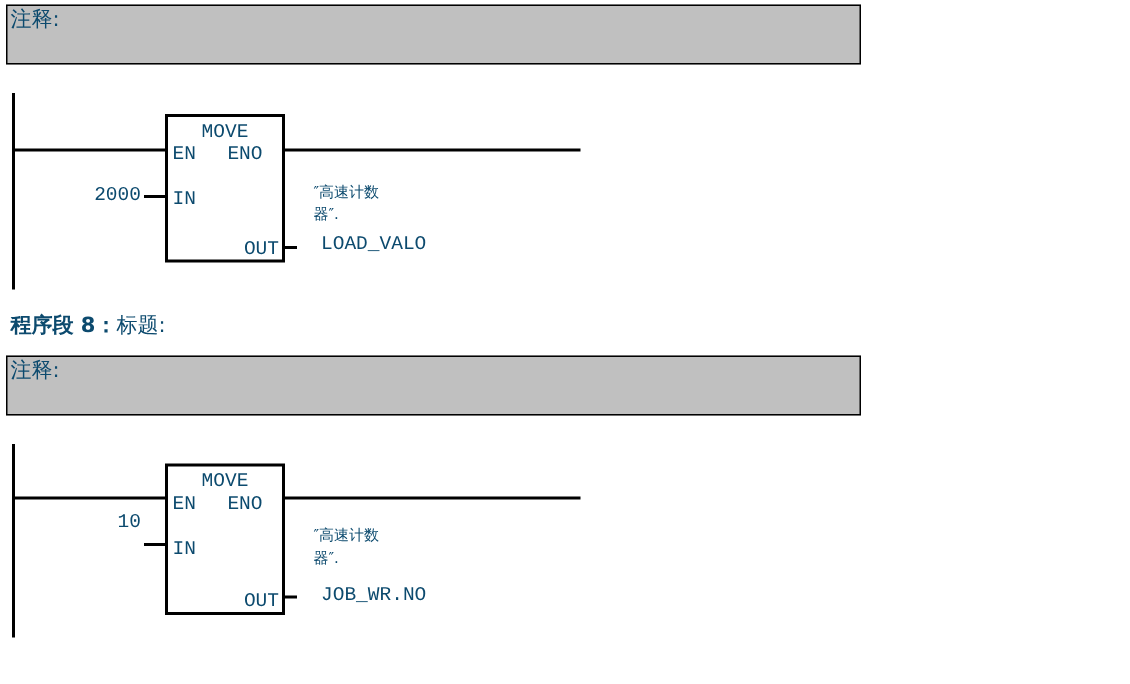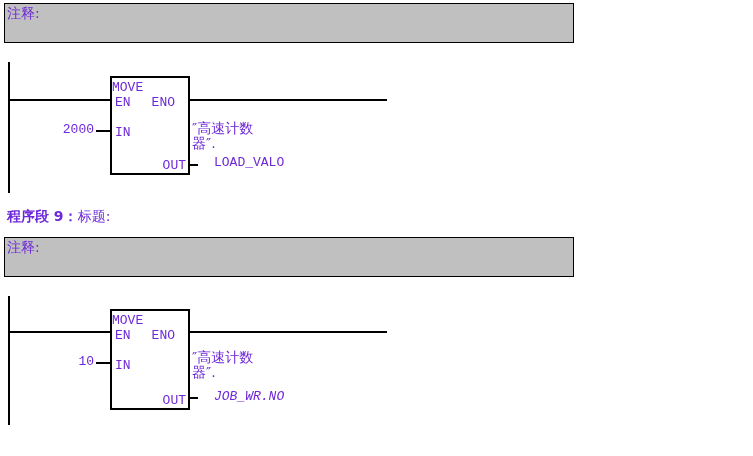--- a/index.html
+++ b/index.html
@@ -1,29 +1,29 @@
 <!DOCTYPE html>
 <html><head>
 <meta charset="utf-8">
 <style>
   html,body{margin:0;padding:0;background:#fff;}
-  .canvas{position:relative;width:753px;height:456px;background:#ffffff;color:#6d28d9;
+  .canvas{position:relative;width:753px;height:456px;background:#ffffff;color:#0c4a6e;
           font-family:"DejaVu Sans","Liberation Sans",sans-serif;overflow:hidden;}
   .hline,.vline{position:absolute;background:#000000;}
   .comment-bar{position:absolute;left:4px;width:570px;height:40px;background:#c0c0c0;
                border:1px solid #000;box-sizing:border-box;font-size:14px;line-height:17px;
                padding:1px 0 0 2px;}
   .fbd-block{position:absolute;left:110px;width:80px;border:2px solid #000;background:#fff;
              box-sizing:border-box;font-family:"Liberation Mono","DejaVu Sans Mono",monospace;
              font-size:13px;line-height:13px;}
-  .blk-title{position:absolute;left:0;right:0;top:3px;text-align:left;}
+  .blk-title{position:absolute;left:0;right:0;top:3px;text-align:center;}
   .pin{position:absolute;}
   .mono{font-family:"Liberation Mono","DejaVu Sans Mono",monospace;font-size:13px;line-height:13px;}
   .in-value{position:absolute;left:50px;width:44px;text-align:right;}
-  .dest-label{position:absolute;left:192px;width:82px;font-size:14px;line-height:15px;
+  .dest-label{position:absolute;left:209px;width:82px;font-size:10px;line-height:15px;
               white-space:pre-line;}
   .out-operand{position:absolute;left:214px;}
   .net-header{position:absolute;left:7px;top:208px;font-size:14px;}
   .net-header .prefix{font-weight:bold;}
 </style>
 </head>
 <body>
 
 <div class="canvas">
 
@@ -45,40 +45,40 @@
     <span class="pin" style="right:13px;top:18px;">ENO</span>
     <span class="pin" style="left:3px;top:48px;">IN</span>
     <span class="pin" style="right:2px;top:81px;">OUT</span>
   </div>
 
   <div class="dest-label" style="top:121px;">″高速计数
 器″.</div>
   <div class="out-operand mono" style="top:156px;">LOAD_VALO</div>
 
   <div class="net-header">
-    <span class="prefix">程序段 9：</span><span>标题:</span>
+    <span class="prefix">程序段 8：</span><span>标题:</span>
   </div>
 
   <div class="comment-bar" style="top:237px;">
     <span>注释:</span>
   </div>
 
   <div class="vline" style="left:8px;top:296px;width:2px;height:129px;"></div>
   <div class="hline" style="left:8px;top:331px;width:102px;height:2px;"></div>
   <div class="hline" style="left:96px;top:362px;width:14px;height:2px;"></div>
   <div class="hline" style="left:189px;top:331px;width:198px;height:2px;"></div>
   <div class="hline" style="left:189px;top:397px;width:9px;height:2px;"></div>
 
-  <div class="in-value mono" style="top:355px;text-align:right;">10</div>
+  <div class="in-value mono" style="top:341px;text-align:right;">10</div>
 
   <div class="fbd-block" style="top:309px;height:101px;">
     <div class="blk-title">MOVE</div>
     <span class="pin" style="left:3px;top:18px;">EN</span>
     <span class="pin" style="right:13px;top:18px;">ENO</span>
     <span class="pin" style="left:3px;top:48px;">IN</span>
     <span class="pin" style="right:2px;top:83px;">OUT</span>
   </div>
 
   <div class="dest-label" style="top:350px;">″高速计数
 器″.</div>
-  <div class="out-operand mono" style="top:390px;font-style:italic;">JOB_WR.NO</div>
+  <div class="out-operand mono" style="top:390px;">JOB_WR.NO</div>
 
 </div>
 
 </body></html>

